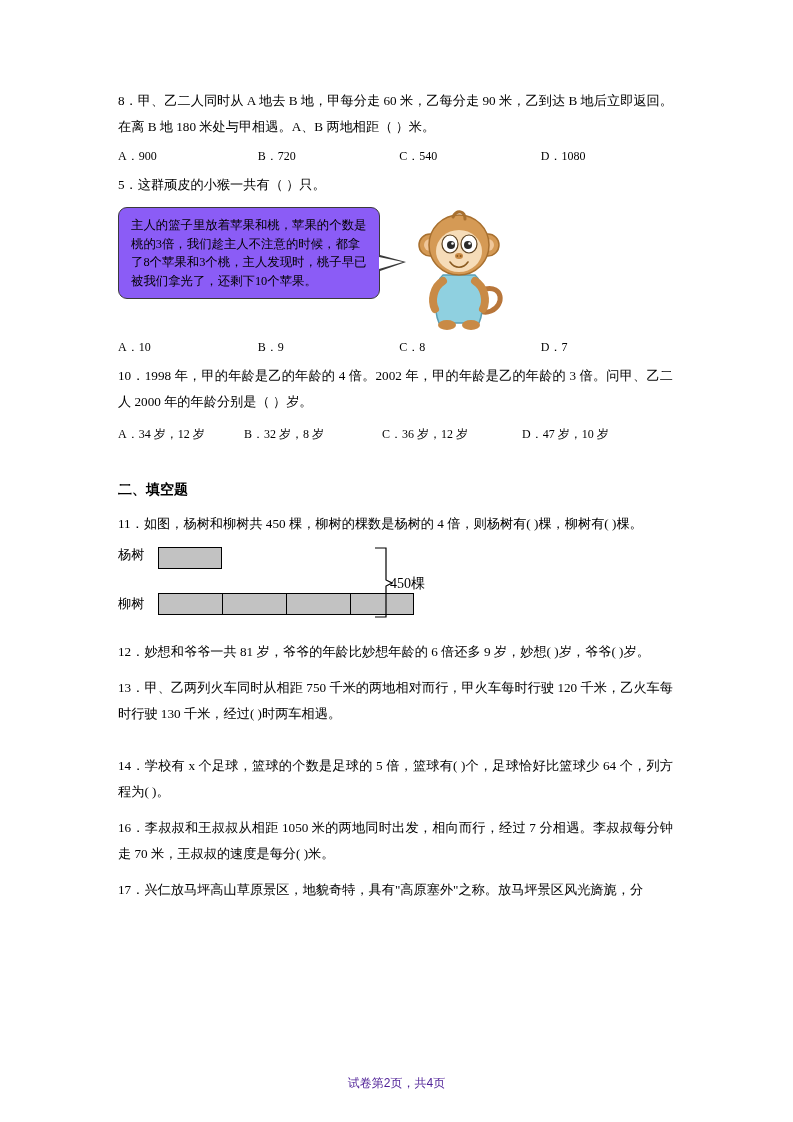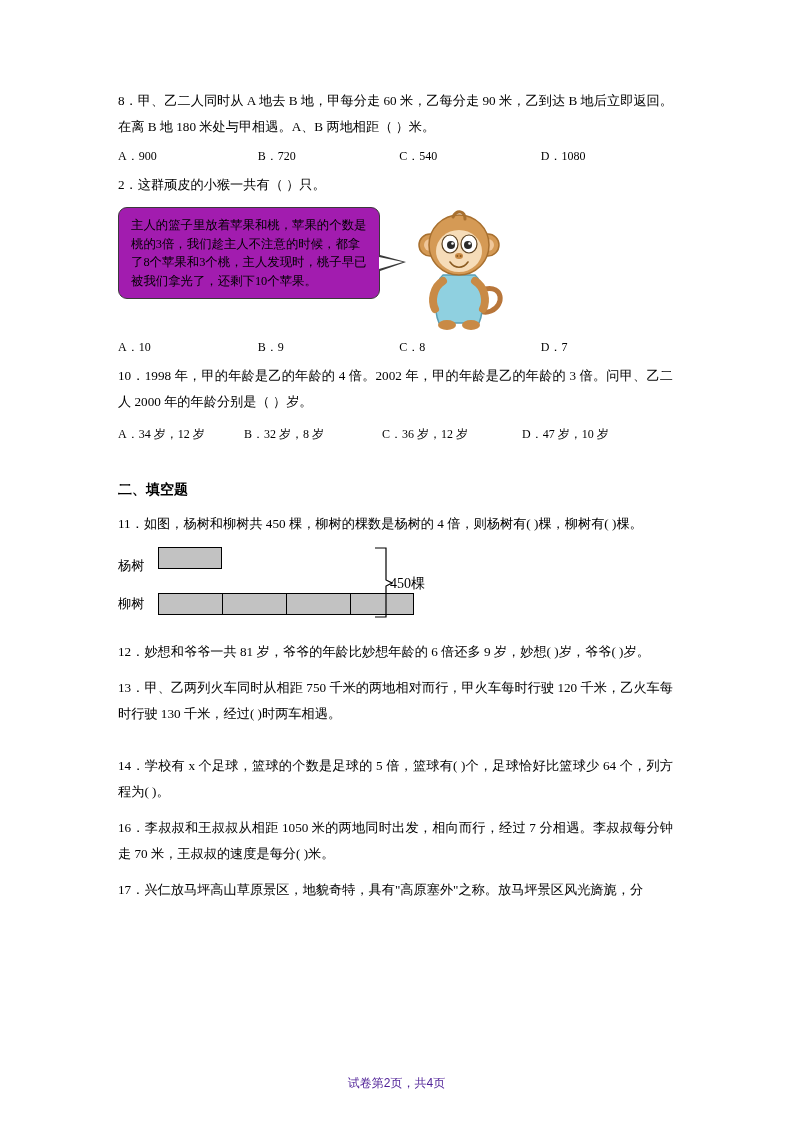--- a/index.html
+++ b/index.html
@@ -58,21 +58,21 @@
     position: absolute;
     left: 0px;
     top: 6px;
     width: 262px;
     box-sizing: border-box;
     border: 1px solid #3a3a3a;
     border-radius: 9px;
     padding: 8px 10px 8px 12px;
     font-size: 12.4px;
     line-height: 18.5px;
-    background: #a21caf;
+    background: #8b5cf6;
   }
   .bubble-tail {
     position: absolute;
     left: 262px;
     top: 54px;
     width: 0; height: 0;
     border-top: 7px solid transparent;
     border-bottom: 9px solid transparent;
     border-left: 26px solid #3a3a3a;
   }
@@ -143,21 +143,21 @@
 <div class="page">
 
   <div class="q">8．甲、乙二人同时从 A 地去 B 地，甲每分走 60 米，乙每分走 90 米，乙到达 B 地后立即返回。在离 B 地 180 米处与甲相遇。A、B 两地相距（    ）米。</div>
   <div class="opts">
     <span class="opt-a">A．900</span>
     <span class="opt-b">B．720</span>
     <span class="opt-c">C．540</span>
     <span class="opt-d">D．1080</span>
   </div>
 
-  <div class="q">2．这群顽皮的小猴一共有（    ）只。</div>
+  <div class="q">5．这群顽皮的小猴一共有（    ）只。</div>
 
   <div class="monkey-block">
     <div class="bubble">主人的篮子里放着苹果和桃，苹果的个数是桃的3倍，我们趁主人不注意的时候，都拿了8个苹果和3个桃，主人发现时，桃子早已被我们拿光了，还剩下10个苹果。</div>
     <div class="bubble-tail"></div>
     <div class="bubble-tail-in"></div>
 
     <svg class="monkey" viewBox="0 0 92 130" xmlns="http://www.w3.org/2000/svg">
 
       <path d="M72 88 C 90 84, 92 104, 78 110 C 68 114, 62 106, 66 100" fill="none" stroke="#b8763a" stroke-width="5" stroke-linecap="round"></path>
 
@@ -208,21 +208,21 @@
     <span class="opt-b">B．32 岁，8 岁</span>
     <span class="opt-c">C．36 岁，12 岁</span>
     <span class="opt-d">D．47 岁，10 岁</span>
   </div>
 
   <div class="section-title">二、填空题</div>
 
   <div class="q">11．如图，杨树和柳树共 450 棵，柳树的棵数是杨树的 4 倍，则杨树有(            )棵，柳树有(            )棵。</div>
 
   <div class="bar-figure">
-    <span class="bar-label" style="left:0px; top:12px;">杨树</span>
+    <span class="bar-label" style="left:0px; top:1px;">杨树</span>
     <div class="bar" style="left:40px; top:2px; width:64px; height:22px;"></div>
 
     <span class="bar-label" style="left:0px; top:50px;">柳树</span>
     <div class="bar" style="left:40px; top:48px; width:256px; height:22px;">
       <div class="bar-seg" style="left:63px;"></div>
       <div class="bar-seg" style="left:127px;"></div>
       <div class="bar-seg" style="left:191px;"></div>
     </div>
 
     <svg class="brace-svg" width="20" height="72" xmlns="http://www.w3.org/2000/svg">

